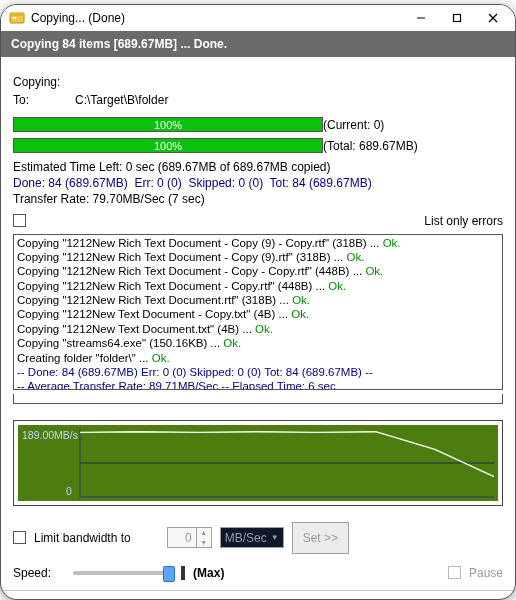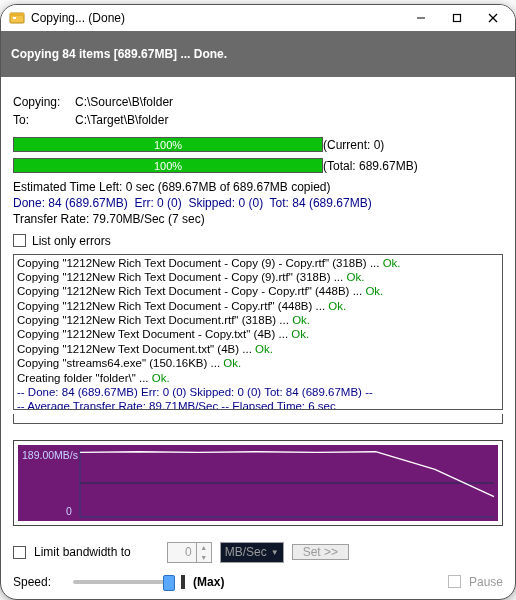--- a/index.html
+++ b/index.html
@@ -55,21 +55,21 @@
     width:36px;height:26px;
     display:flex;align-items:center;justify-content:center;
     color:#000;
   }
   .winbtn svg{width:10px;height:10px;}
   
   .header{
     background:#6a6a6a;
     color:#fff;
     font-weight:600;
-    padding:16px 10px;
+    padding:6px 10px;
   }
   
   .content{
     flex:1;
     padding:8px 12px 10px 12px;
     display:flex;
     flex-direction:column;
     gap:4px;
     font-size:12px;
     color:#000;
@@ -91,21 +91,21 @@
   }
   .progress .txt{
     position:absolute;inset:0;
     display:flex;align-items:center;justify-content:center;
     font-size:11px;color:#fff;
   }
   .progress-note{white-space:nowrap;}
   .stats{margin-top:2px;line-height:1.35;}
   .stats .navy{color:var(--navy);}
   .listonly{
-    display:flex;justify-content:flex-start;align-items:center;gap:6px;margin-top:2px;margin-bottom:2px;
+    display:flex;justify-content:space-between;align-items:center;gap:6px;margin-top:2px;margin-bottom:2px;
   }
   .checkbox{
     width:13px;height:13px;border:1px solid #555;background:#fff;flex:none;
   }
   
   .logbox{
     border:1px solid #555;
     background:#fff;
     height:156px;
     overflow:hidden;
@@ -119,21 +119,21 @@
   .logline.navy{color:var(--navy);}
   
   .graph-outer{
     margin-top:12px;
     border:1px solid #444;
     background:#fff;
     padding:4px;
   }
   .graph{
     height:76px;
-    background:#701a75;
+    background:#4d7c0f;
     position:relative;
     color:#c8d4ff;
     font-size:10.5px;
   }
   .graph .ylabel.top{position:absolute;left:4px;top:4px;}
   .graph .ylabel.bot{position:absolute;left:48px;bottom:4px;}
   .graph svg{position:absolute;inset:0;width:100%;height:100%;}
   
   .controls{margin-top:12px;display:flex;flex-direction:column;gap:12px;}
   .ctrl-row{display:flex;align-items:center;gap:8px;}
@@ -147,21 +147,21 @@
   .spin .val{width:28px;text-align:right;padding-right:4px;}
   .spin .arrows{display:flex;flex-direction:column;border-left:1px solid var(--btn-border);}
   .spin .arrows div{width:14px;height:10px;display:flex;align-items:center;justify-content:center;font-size:7px;line-height:1;}
   .dropdown{
     display:flex;align-items:center;gap:4px;
     border:1px solid var(--btn-border);background:#0f172a;height:21px;padding:8px 4px;color:var(--disabled);
   }
   .btn{
     border:1px solid var(--btn-border);
     background:var(--btn);
-    height:16px;padding:0 10px;
+    height:32px;padding:0 10px;
     display:flex;align-items:center;
   }
   .btn.disabled{color:var(--disabled);}
   .slider{
     height:4px;background:#c0c0c0;width:100px;position:relative;border-radius:2px;
   }
   .slider .thumb{
     position:absolute;right:-2px;top:-5px;width:12px;height:16px;background:#59a7ff;border:1px solid #2a70c4;border-radius:2px;
   }
   .slider-end{width:4px;height:14px;background:#333;}
@@ -217,21 +217,20 @@
   </div>
 
   <div class="header">Copying 84 items [689.67MB] ... Done.</div>
 
   <div class="content">
 
     <div style="height:6px"></div>
 
     <div class="row">
       <span class="label">Copying:</span>
-      <span>C:\Source\B\folder</span>
     </div>
     <div class="row">
       <span class="label">To:</span>
       <span>C:\Target\B\folder</span>
     </div>
 
     <div class="progress-wrap" style="margin-top:6px">
       <div class="progress">
         <div class="bar" style="width:100%"></div>
         <div class="txt">100%</div>

